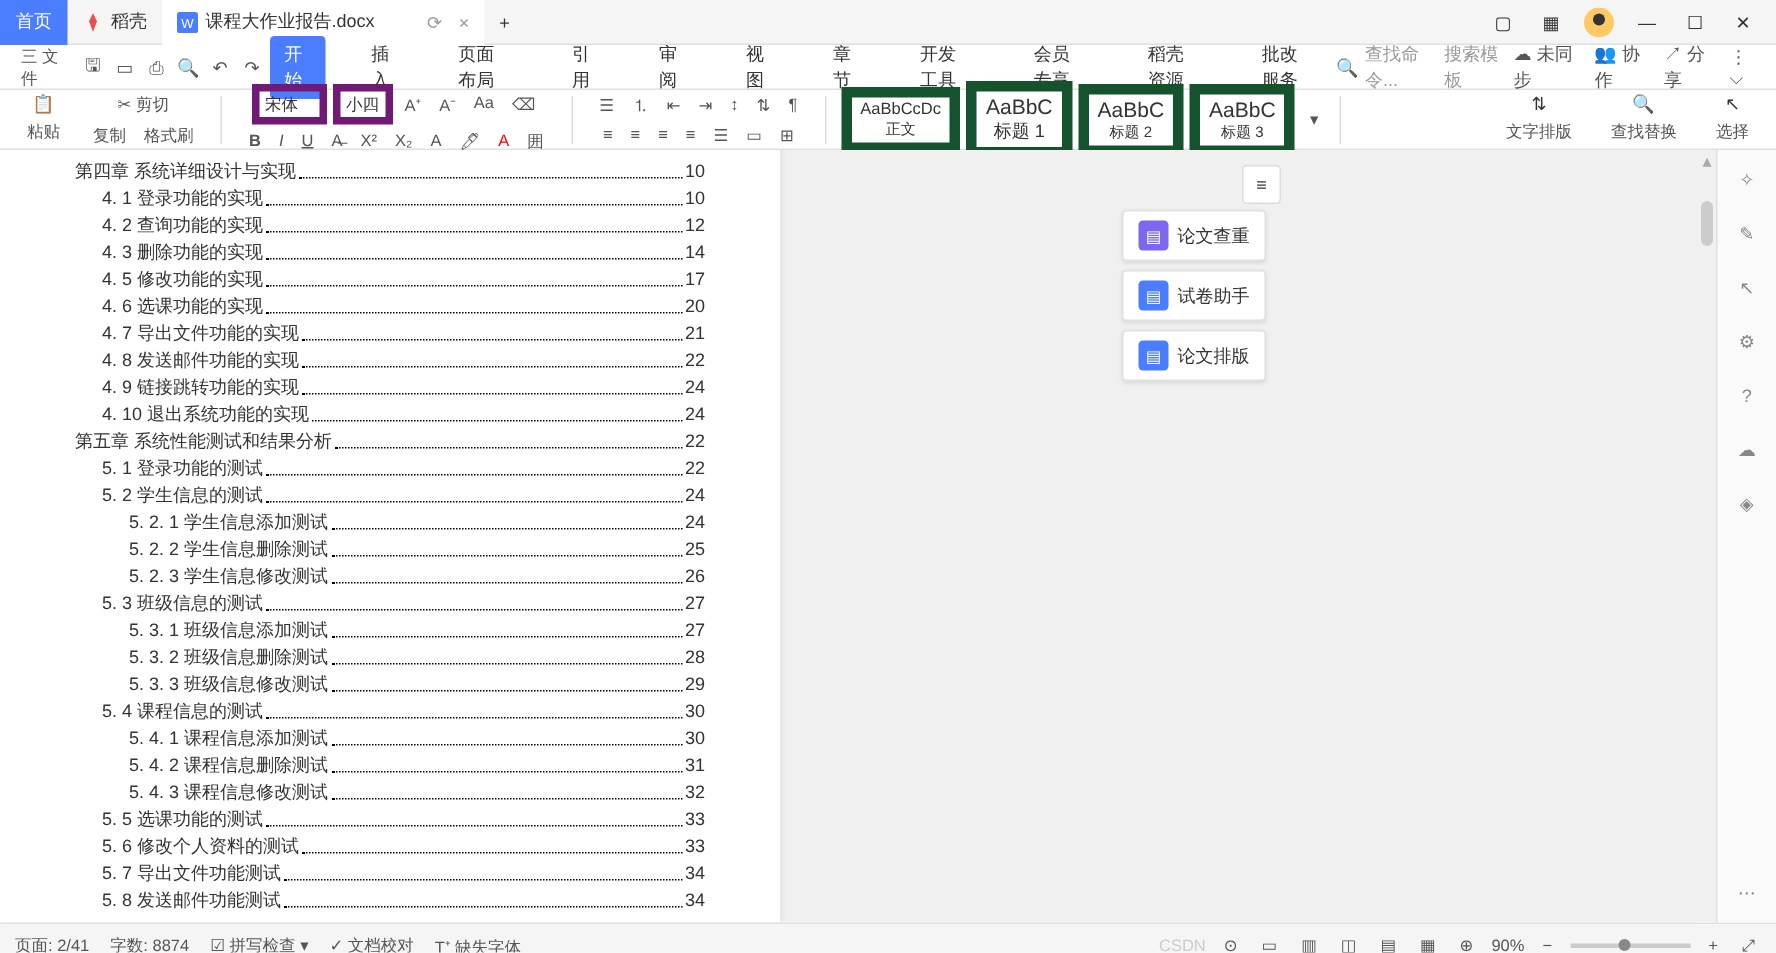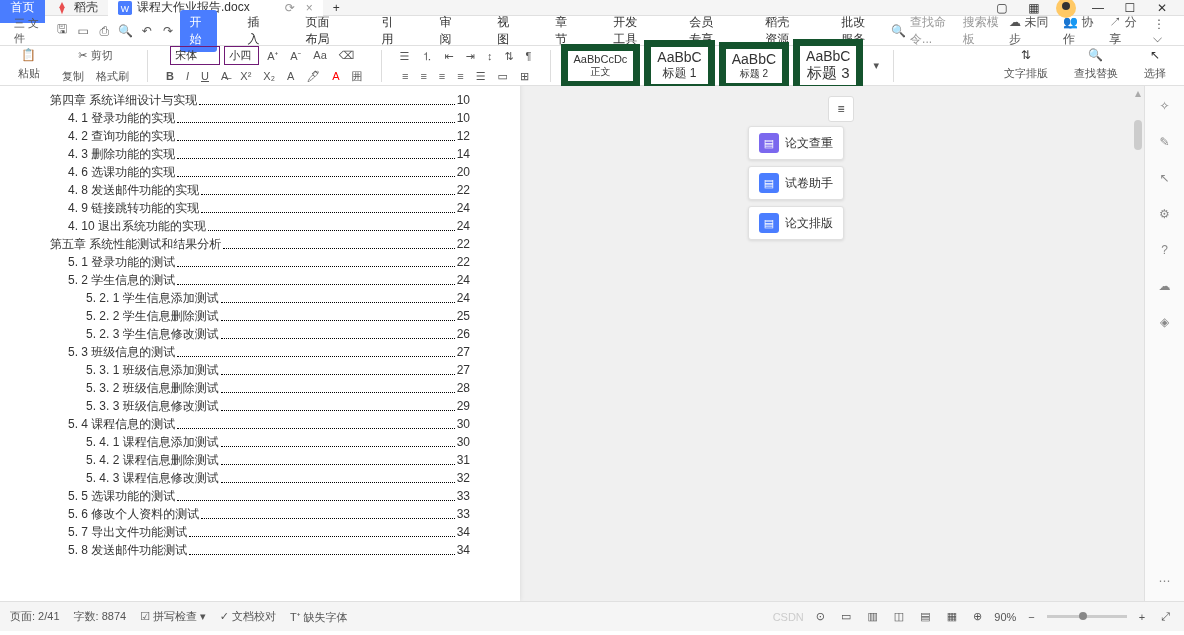--- a/index.html
+++ b/index.html
@@ -1,18 +1,18 @@
 <!DOCTYPE html>
 <html><head>
 <meta charset="utf-8">
 <style>
 * { margin: 0; padding: 0; box-sizing: border-box; font-family: "Microsoft YaHei", sans-serif; }
 body { width: 1184px; height: 635px; background: #fff; overflow: hidden; font-size: 12px; color: #333; }
 
-.titlebar { height: 16px; background: #f5f5f5; display: flex; align-items: center; border-bottom: 1px solid #e0e0e0; }
+.titlebar { height: 30px; background: #f5f5f5; display: flex; align-items: center; border-bottom: 1px solid #e0e0e0; }
 .tab { height: 30px; display: flex; align-items: center; padding: 0 10px; gap: 5px; cursor: pointer; }
 .tab.home { background: #4a7dff; color: #fff; width: 45px; justify-content: center; }
 .tab.doc { background: #fff; }
 .tab svg, .tab .icon { width: 14px; height: 14px; }
 .titlebar-right { margin-left: auto; display: flex; align-items: center; gap: 8px; padding-right: 10px; }
 .win-btn { width: 24px; height: 24px; display: flex; align-items: center; justify-content: center; cursor: pointer; }
 
 .menubar { height: 30px; display: flex; align-items: center; padding: 0 10px; gap: 4px; border-bottom: 1px solid #e0e0e0; }
 .menu-left { display: flex; align-items: center; gap: 6px; }
 .menu-icon { width: 18px; height: 18px; display: flex; align-items: center; justify-content: center; cursor: pointer; color: #555; }
@@ -20,21 +20,21 @@
 .mtab { padding: 4px 10px; cursor: pointer; }
 .mtab.active { background: #4a7dff; color: #fff; border-radius: 3px; }
 .menubar-right { margin-left: auto; display: flex; align-items: center; gap: 10px; color: #555; }
 .search-box { display: flex; align-items: center; gap: 4px; color: #999; }
 
 .ribbon { height: 40px; display: flex; align-items: center; padding: 0 10px; gap: 6px; border-bottom: 1px solid #e0e0e0; }
 .rgroup { display: flex; flex-direction: column; align-items: center; gap: 2px; padding: 0 4px; }
 .rgroup-h { display: flex; align-items: center; gap: 4px; }
 .rsep { width: 1px; height: 32px; background: #ddd; margin: 0 4px; }
 .rbtn { padding: 2px 4px; cursor: pointer; color: #555; font-size: 11px; }
-.font-select { border: 1px solid #701a75; padding: 1px 4px; font-size: 11px; min-width: 50px; }
+.font-select { border: 5px solid #701a75; padding: 1px 4px; font-size: 11px; min-width: 50px; }
 .style-box { border: 7px solid #14532d; padding: 2px 6px; font-size: 11px; text-align: center; cursor: pointer; }
 .style-box .big { font-size: 14px; }
 .ribbon-right { margin-left: auto; display: flex; align-items: center; gap: 10px; }
 
 .workspace { position: relative; height: 515px; background: #f0f0f0; display: flex; }
 .doc-area { flex: 1; overflow: auto; padding: 0; display: flex; justify-content: flex-start; position: relative; }
 .page { width: 520px; background: #fff; padding: 10px 50px; margin-top: -5px; box-shadow: 0 0 5px rgba(0,0,0,0.1); }
 .toc-line { display: flex; font-size: 12px; line-height: 1.5; font-family: SimSun, serif; }
 .toc-text { white-space: nowrap; }
 .toc-dots { flex: 1; border-bottom: 1px dotted #000; margin: 0 2px 4px 2px; }
@@ -197,21 +197,21 @@
       <div class="style-box">
         <div class="big">AaBbC</div>
         <div style="font-size:12px">标题 1</div>
       </div>
       <div class="style-box">
         <div class="big">AaBbC</div>
         <div style="font-size:10px">标题 2</div>
       </div>
       <div class="style-box">
         <div class="big">AaBbC</div>
-        <div style="font-size:15px">标题 3</div>
+        <div style="font-size:10px">标题 3</div>
       </div>
     </div>
   <span class="rbtn">▾</span>
   <div class="rsep"></div>
   <div class="ribbon-right">
     <div class="rgroup">
         <span>⇅</span>
         <span class="rbtn">文字排版</span>
       </div>
     <div class="rgroup">
@@ -242,23 +242,33 @@
           <span class="toc-text">4. 2  查询功能的实现</span>
           <span class="toc-dots"></span>
           <span class="toc-page">12</span>
         </div>
         <div class="toc-line lv2">
           <span class="toc-text">4. 3  删除功能的实现</span>
           <span class="toc-dots"></span>
           <span class="toc-page">14</span>
         </div>
         <div class="toc-line lv2">
+          <span class="toc-text">4. 5  修改功能的实现</span>
+          <span class="toc-dots"></span>
+          <span class="toc-page">17</span>
+        </div>
+        <div class="toc-line lv2">
           <span class="toc-text">4. 6  选课功能的实现</span>
           <span class="toc-dots"></span>
           <span class="toc-page">20</span>
+        </div>
+        <div class="toc-line lv2">
+          <span class="toc-text">4. 7  导出文件功能的实现</span>
+          <span class="toc-dots"></span>
+          <span class="toc-page">21</span>
         </div>
         <div class="toc-line lv2">
           <span class="toc-text">4. 8  发送邮件功能的实现</span>
           <span class="toc-dots"></span>
           <span class="toc-page">22</span>
         </div>
         <div class="toc-line lv2">
           <span class="toc-text">4. 9  链接跳转功能的实现</span>
           <span class="toc-dots"></span>
           <span class="toc-page">24</span>

